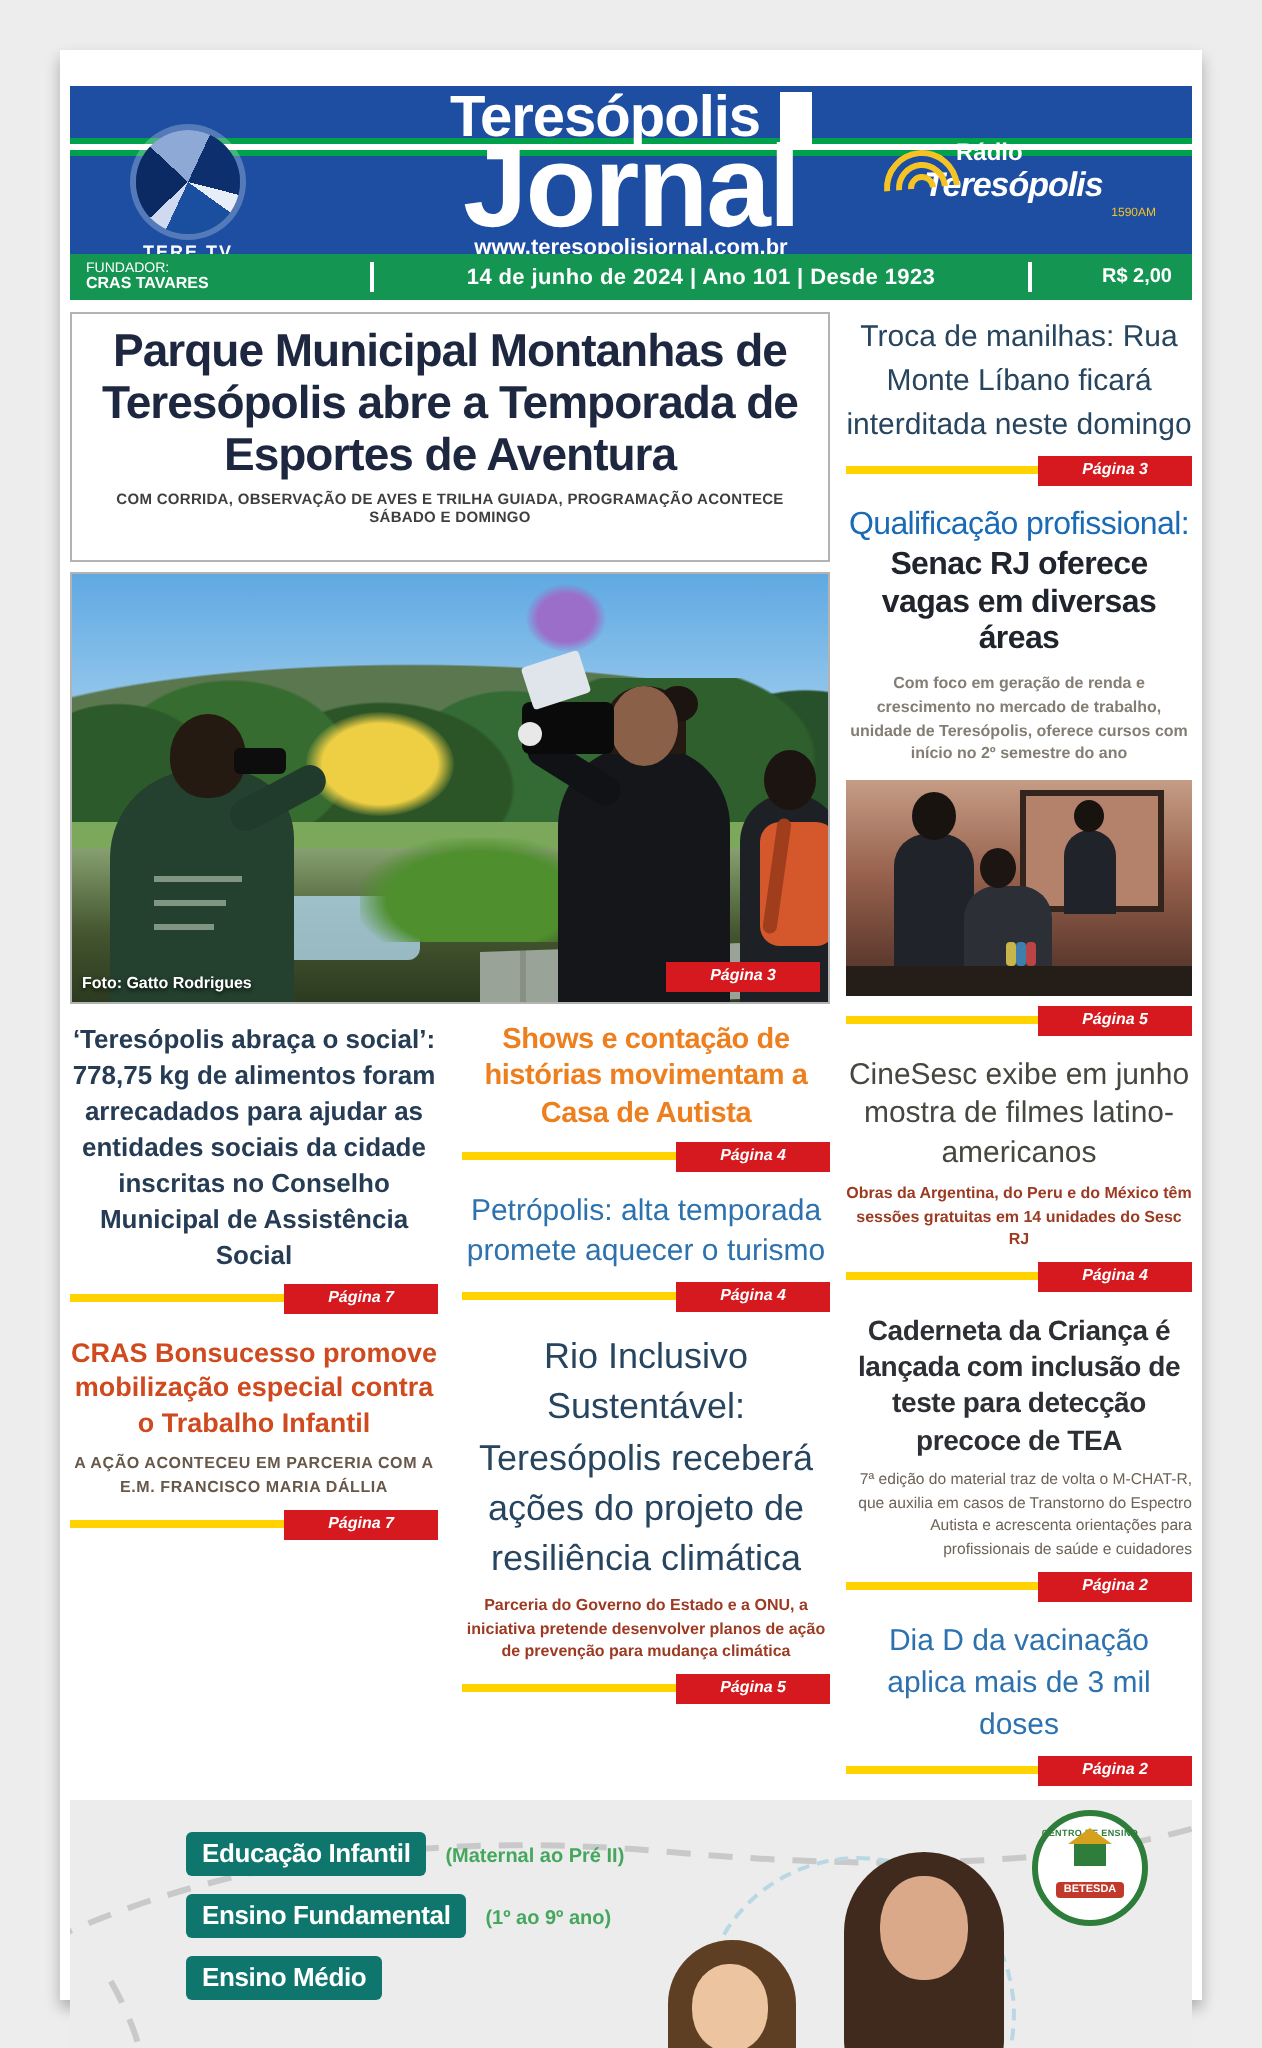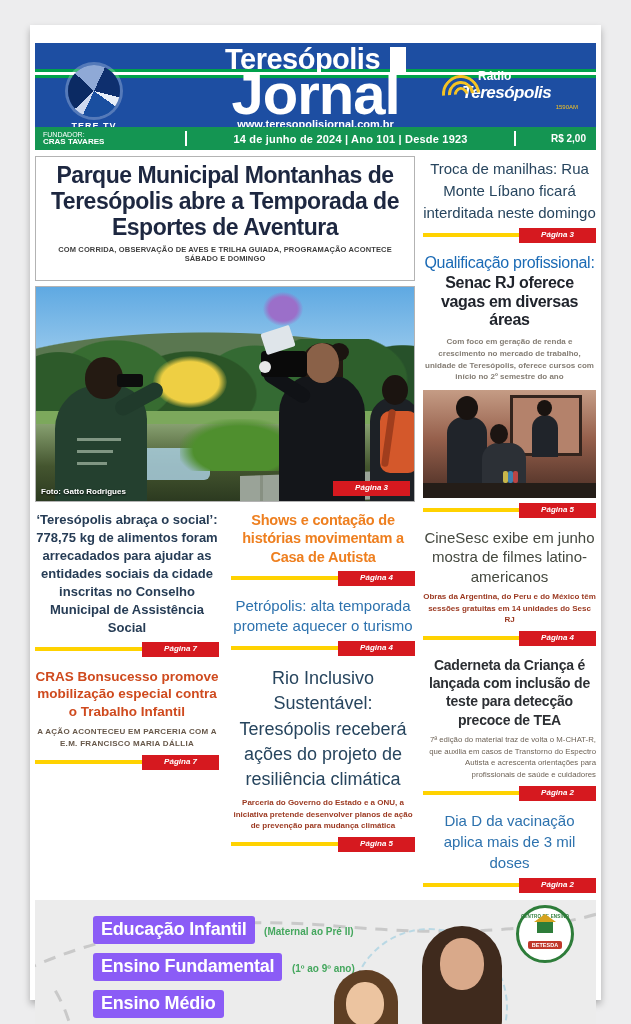--- a/index.html
+++ b/index.html
@@ -137,21 +137,21 @@
   .s-cine { font-size:8px; font-weight:bold; color:#9c3a22; line-height:1.45; margin-top:5px; }
   .t-caderneta { font-size:14px; font-weight:bold; color:#2c2f33; line-height:1.3; letter-spacing:-.2px; margin-top:12px; }
   .s-caderneta { font-size:7.8px; color:#6e6357; line-height:1.5; margin-top:5px;text-align:right; }
   .t-vacina { font-size:15px; color:#2d72ae; line-height:1.4; margin-top:11px; }
 
   
   .ad { position:relative; margin:9px 5px 0; height:224px; background:#ececec; overflow:hidden; }
   .ad svg.roads { position:absolute; inset:0; }
   .pills { position:absolute; left:58px; top:16px; }
   .pill-row { margin-bottom:9px; white-space:nowrap; }
-  .pill { display:inline-block; background:#8b5cf6; color:#fff; font-weight:bold; font-size:18px;
+  .pill { display:inline-block; background:#0f766e; color:#fff; font-weight:bold; font-size:13px;
           padding:3px 8px 4px; border-radius:3px; letter-spacing:-.2px; }
   .pill-suffix { color:#45a75e; font-weight:bold; font-size:10px; margin-left:5px; }
   .crest { position:absolute; right:22px; top:5px; width:58px; height:58px; border-radius:50%;
            background:#fff; border:3px solid #2e7d3a; text-align:center; }
   .crest-top { font-size:4.5px; font-weight:bold; color:#2e7d3a; margin-top:6px; letter-spacing:.2px; }
   .crest-house { width:16px; height:11px; background:#2e7d3a; margin:3px auto 0; position:relative; }
   .crest-house::before { content:""; position:absolute; left:-3px; top:-8px; border-left:11px solid transparent;
            border-right:11px solid transparent; border-bottom:8px solid #d6a21e; }
   .crest-name { display:inline-block; margin-top:4px; background:#c0392b; color:#fff; font-weight:bold;
            font-size:5.5px; padding:1px 4px; border-radius:2px; }

